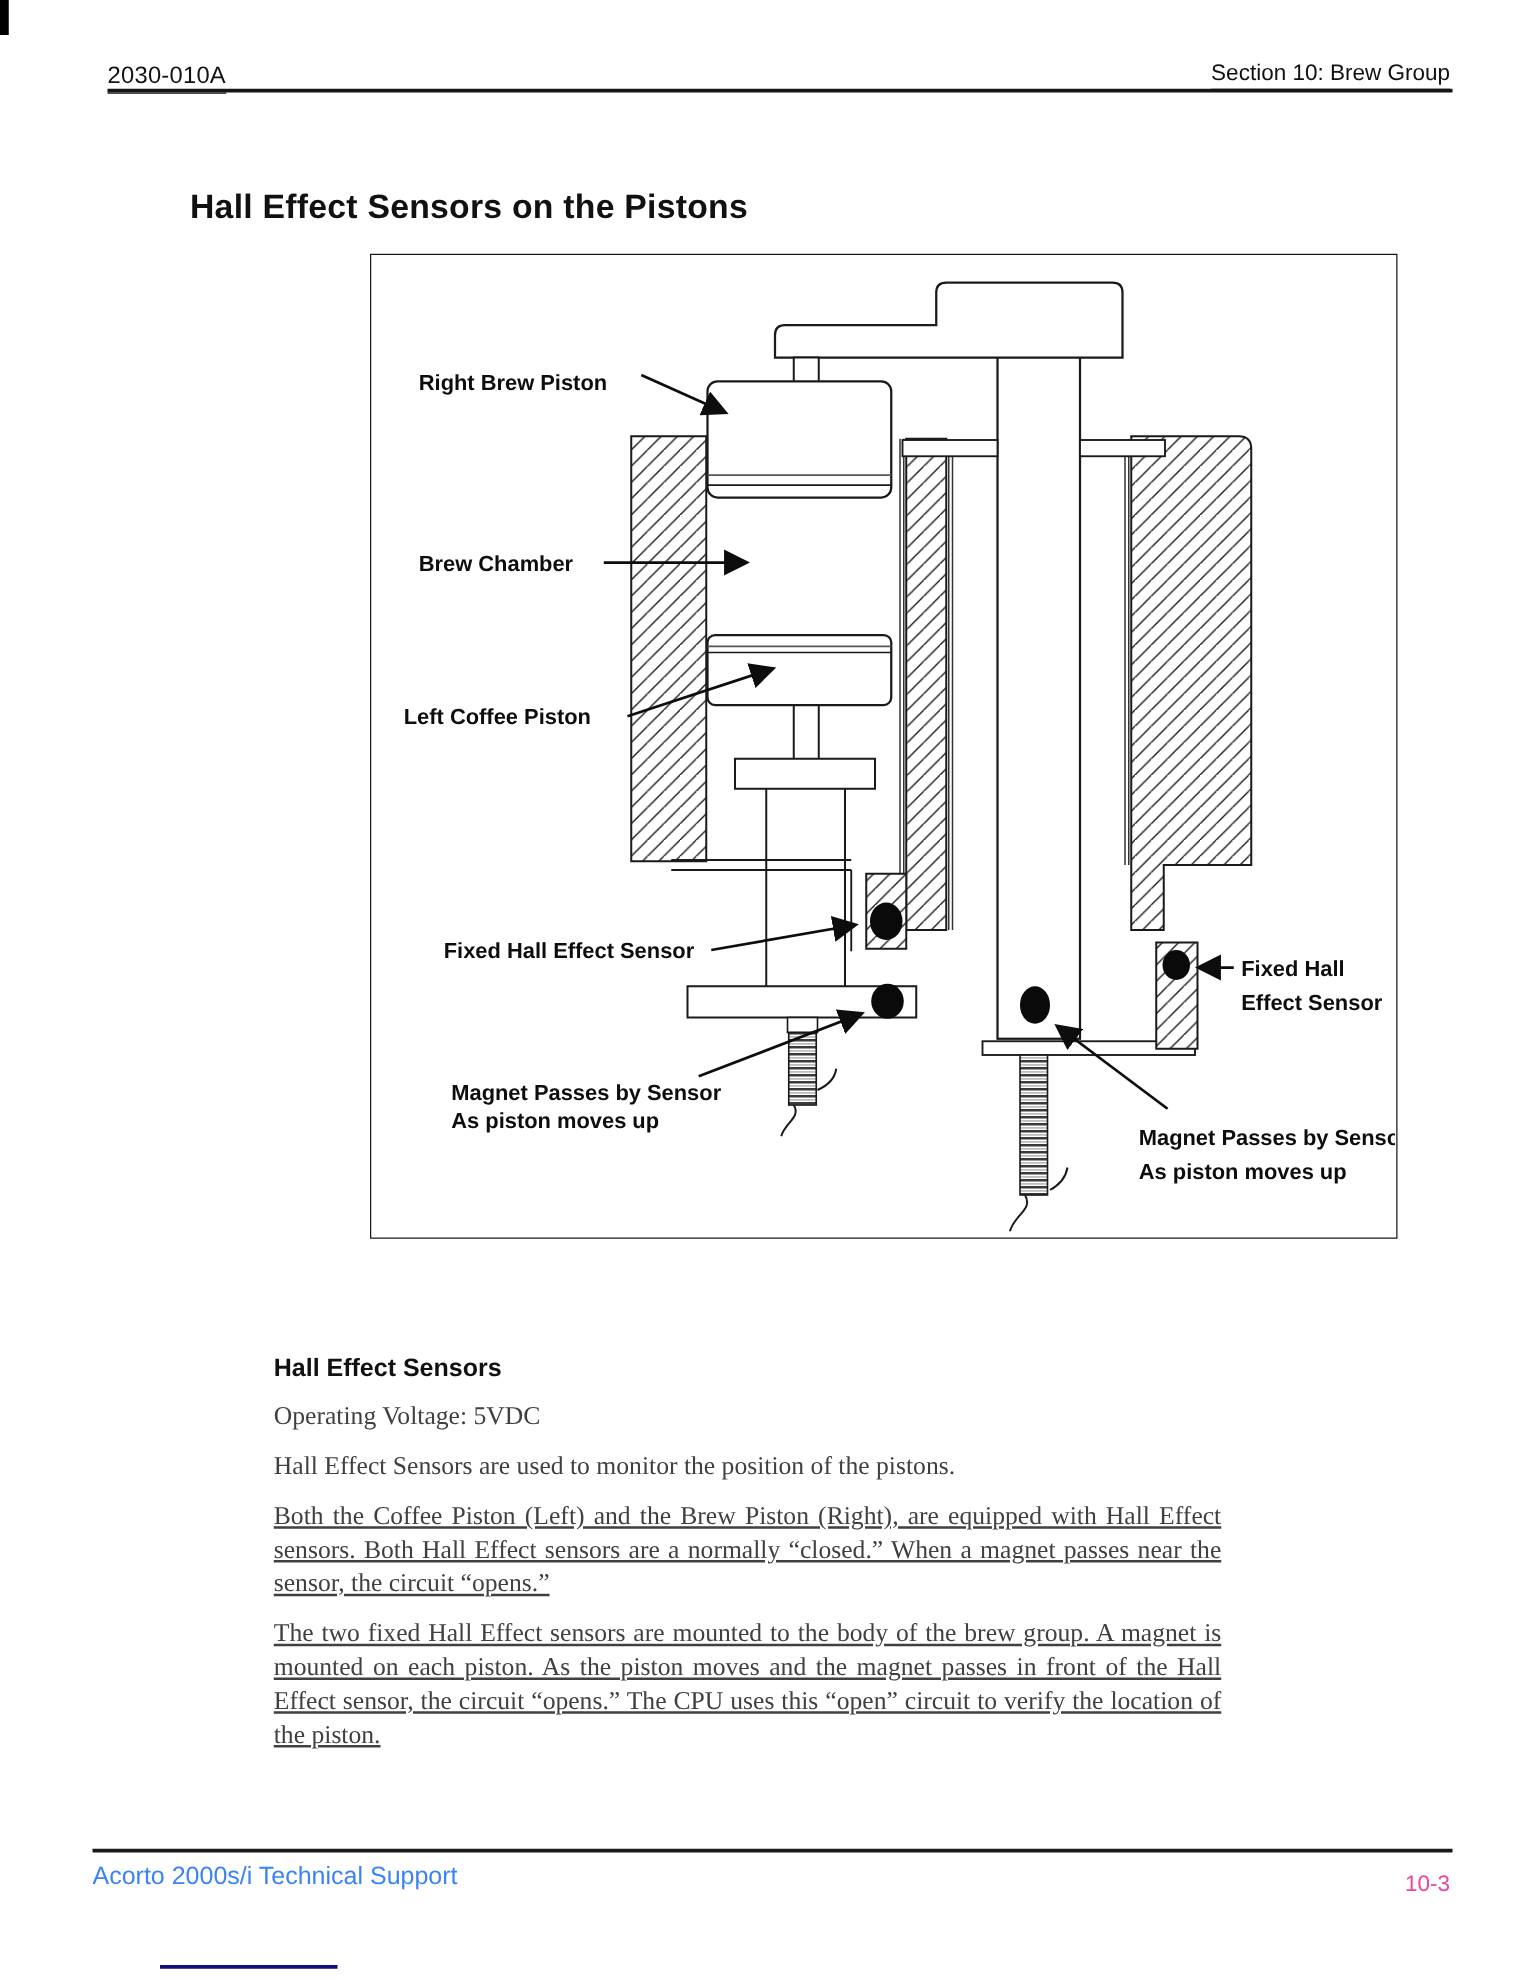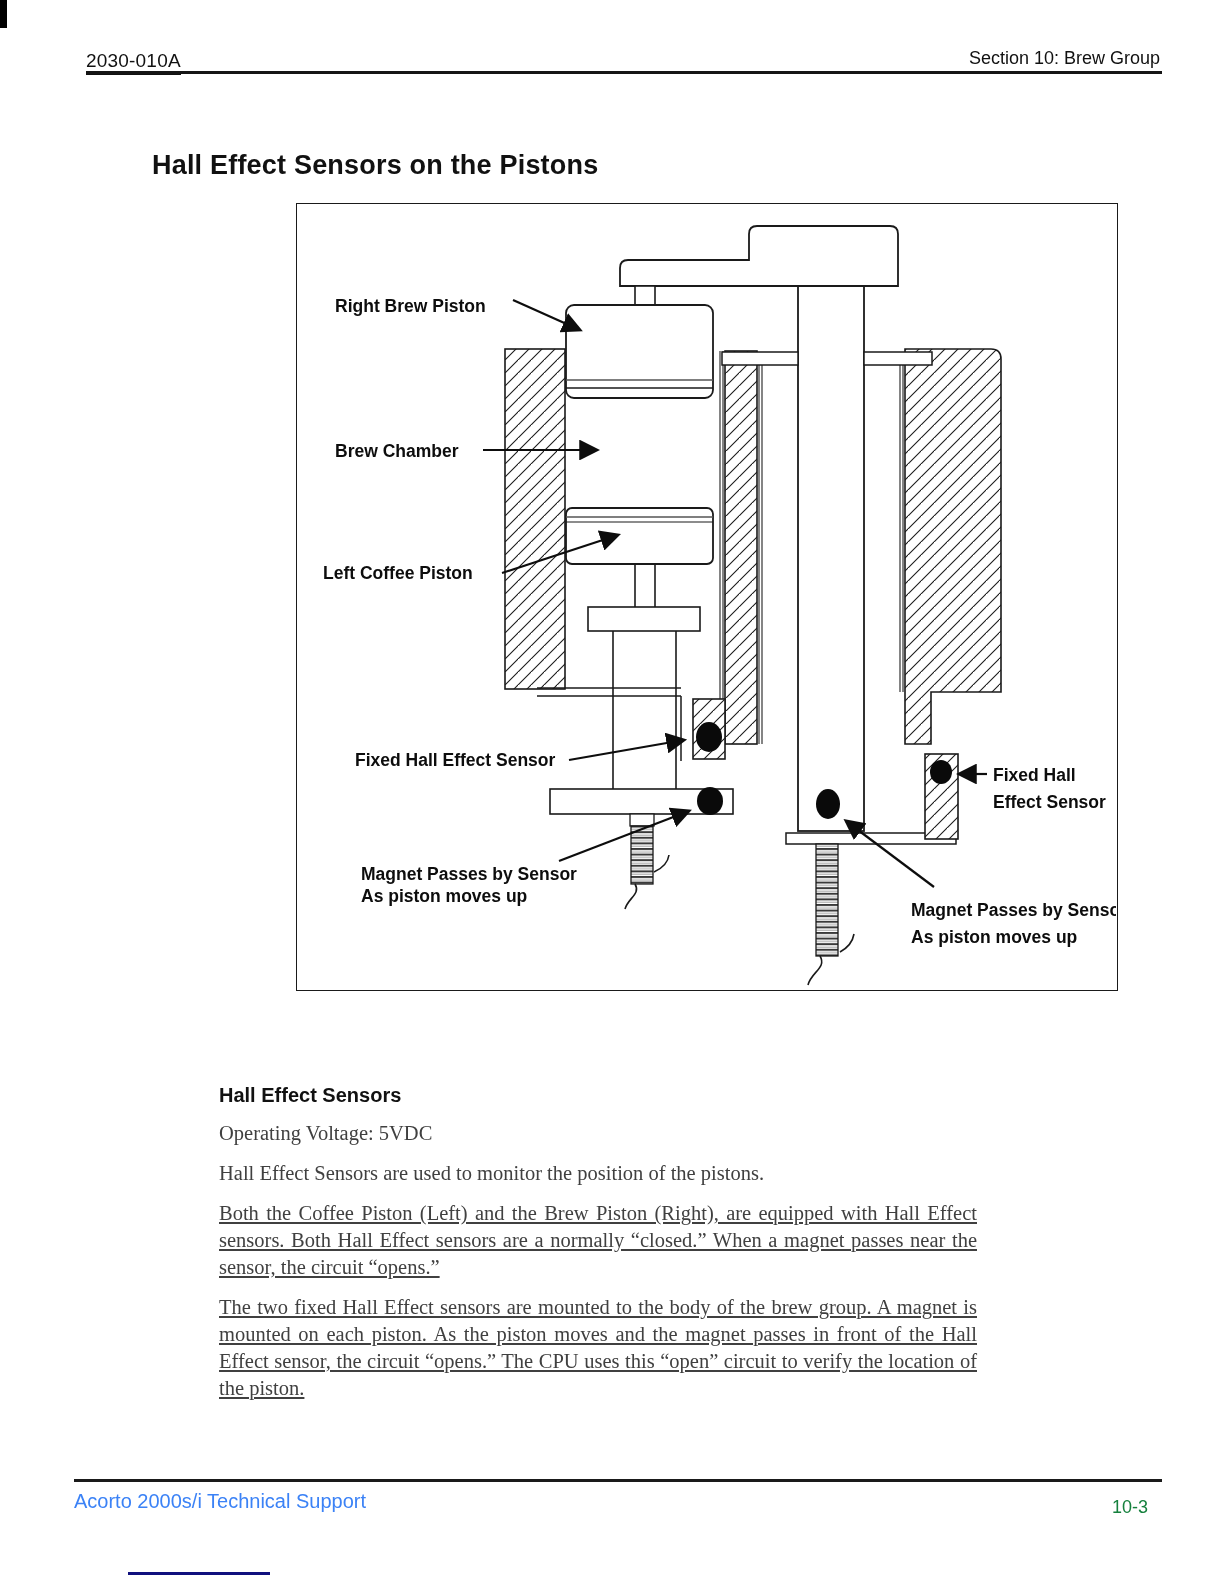--- a/index.html
+++ b/index.html
@@ -60,21 +60,21 @@
   .para.justified{text-align:justify;text-decoration:underline;}
   
   .footer-rule{
     position:absolute;left:74px;right:62px;top:1479px;
     height:2.5px;background:#1a1a1a;
   }
   .footer-left{
     position:absolute;left:74px;top:1490px;font-size:20px;color:#3b82f6;
   }
   .page-number{
-    position:absolute;right:76px;top:1497px;font-size:18px;color:#15803d;
+    position:absolute;right:64px;top:1497px;font-size:18px;color:#ec4899;
   }
   .accent-underline{
     position:absolute;left:128px;top:1572px;width:142px;height:2.5px;
   }
 </style>
 </head>
 <body>
 
 <div class="page">
 

